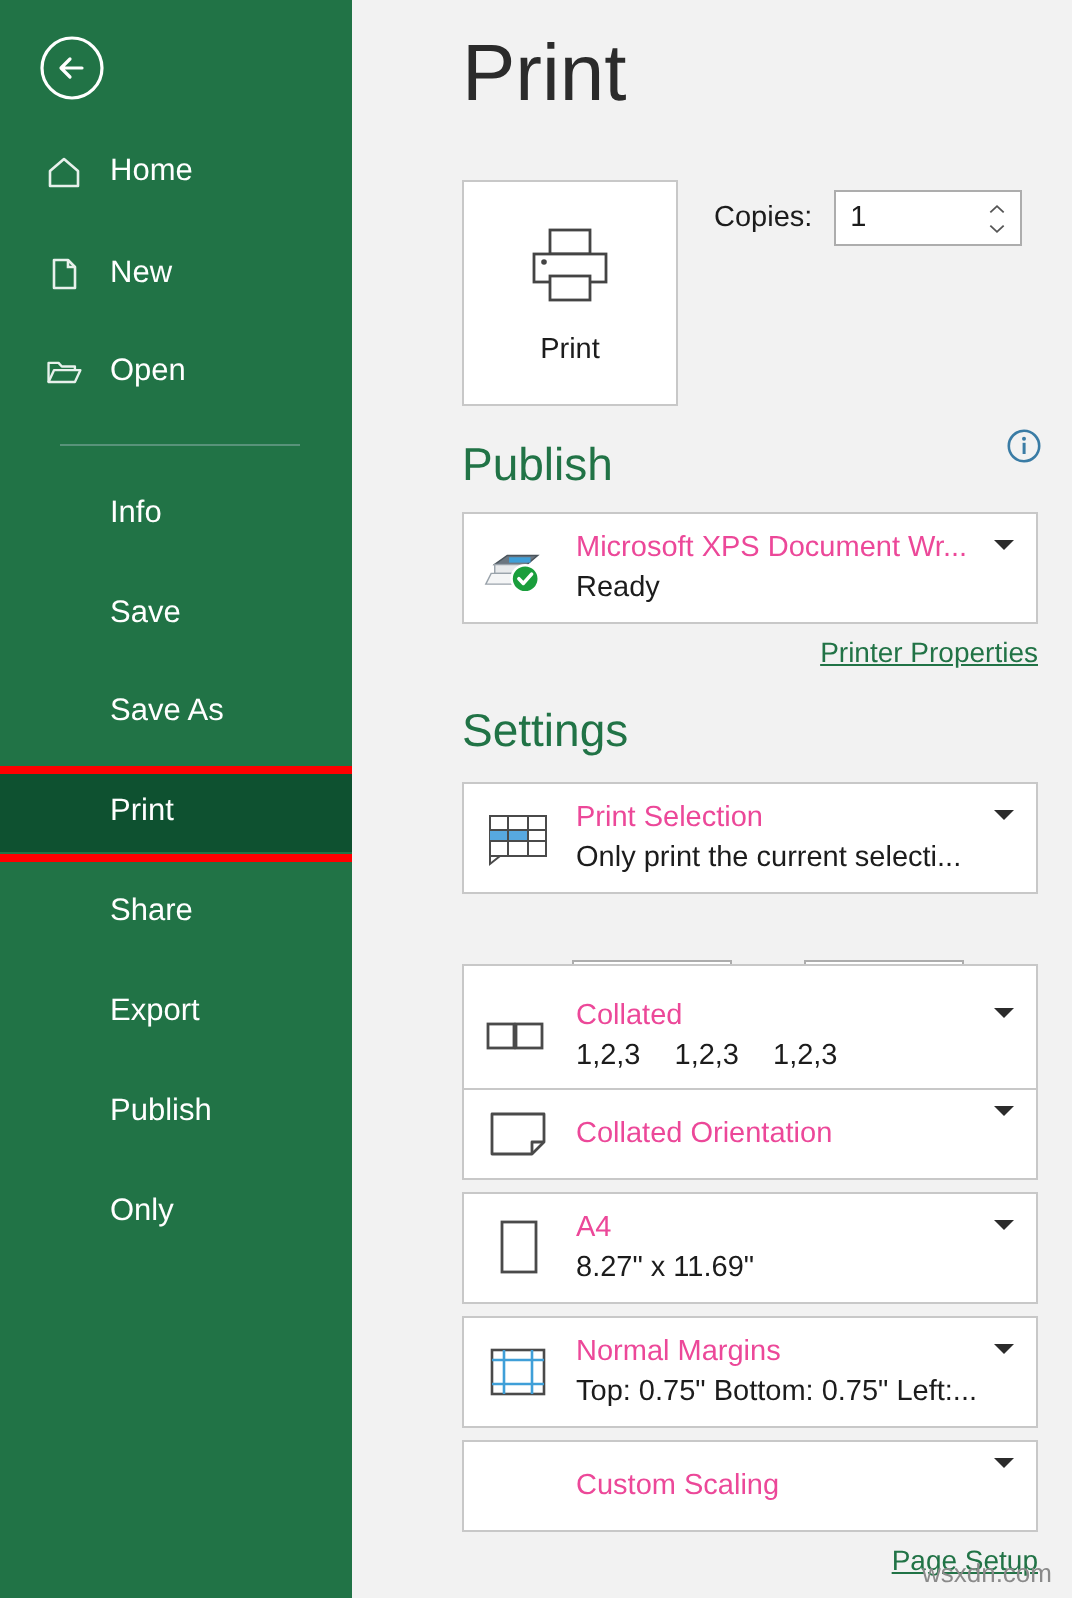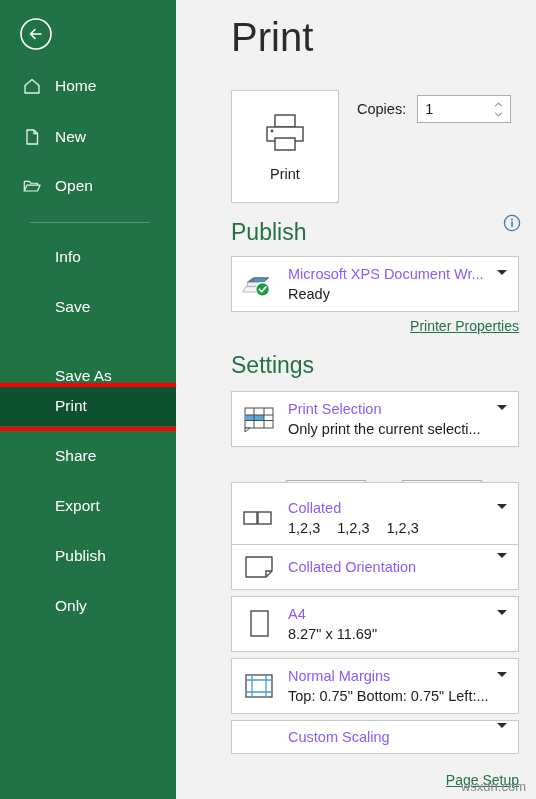--- a/index.html
+++ b/index.html
@@ -108,21 +108,21 @@
     background: #ffffff; border: 1px solid #c8c8c8;
   }
   .combo .cb-icon {
     position: absolute; left: 10px; top: 50%; transform: translateY(-50%);
     width: 34px; display: flex; align-items: center; justify-content: center;
   }
   .combo .cb-text {
     position: absolute; left: 56px; right: 30px; top: 50%;
     transform: translateY(-50%);
   }
-  .combo .cb-line1 { font-size: 14.5px; color: #8b5cf6; white-space: nowrap;
+  .combo .cb-line1 { font-size: 14.5px; color: #ec4899; white-space: nowrap;
     overflow: hidden; text-overflow: clip; }
   .combo .cb-line2 { font-size: 14.5px; color: #1c1c1c; margin-top: 4px;
     white-space: nowrap; overflow: hidden; }
   .combo .cb-arrow {
     position: absolute; right: 11px; top: 50%; transform: translateY(-50%);
   }
   .tri-down {
     width: 0; height: 0;
     border-left: 5px solid transparent;
     border-right: 5px solid transparent;
@@ -139,21 +139,21 @@
   #sel-combo   { top: 391px; height: 56px; }
   #pages-row   { position: absolute; left: 55px; top: 480px;
                  display: flex; align-items: center; }
   #pages-label { font-size: 14.5px; color: #1c1c1c; margin-right: 10px; }
   #pages-to    { font-size: 14.5px; color: #1c1c1c; margin: 0 12px; }
 
   #collate-combo { top: 482px; height: 71px; }
   #orient-combo  { top: 544px; height: 46px; }
   #size-combo    { top: 596px; height: 56px; }
   #margin-combo  { top: 658px; height: 56px; }
-  #scale-combo   { top: 720px; height: 34px; }
+  #scale-combo   { top: 720px; height: 46px; }
 
   #page-setup {
     position: absolute; right: 17px; top: 772px;
     font-size: 14px; color: #217346; text-decoration: underline;
     cursor: pointer;
   }
   #watermark {
     position: absolute; right: 10px; top: 779px;
     font-size: 13px; color: #8a8a8a;
   }
@@ -205,21 +205,21 @@
     <div id="nav-divider"></div>
 
     <div class="nav-item no-icon" style="top:237px">
       <span class="nav-label">Info</span>
     </div>
 
     <div class="nav-item no-icon" style="top:287px">
       <span class="nav-label">Save</span>
     </div>
 
-    <div class="nav-item no-icon" style="top:356px">
+    <div class="nav-item no-icon" style="top:336px">
       <span class="nav-label">Save As</span>
     </div>
 
     <div class="nav-item no-icon selected" style="top:386px">
       <span class="nav-label">Print</span>
     </div>
 
     <div class="nav-item no-icon" style="top:436px">
       <span class="nav-label">Share</span>
     </div>

